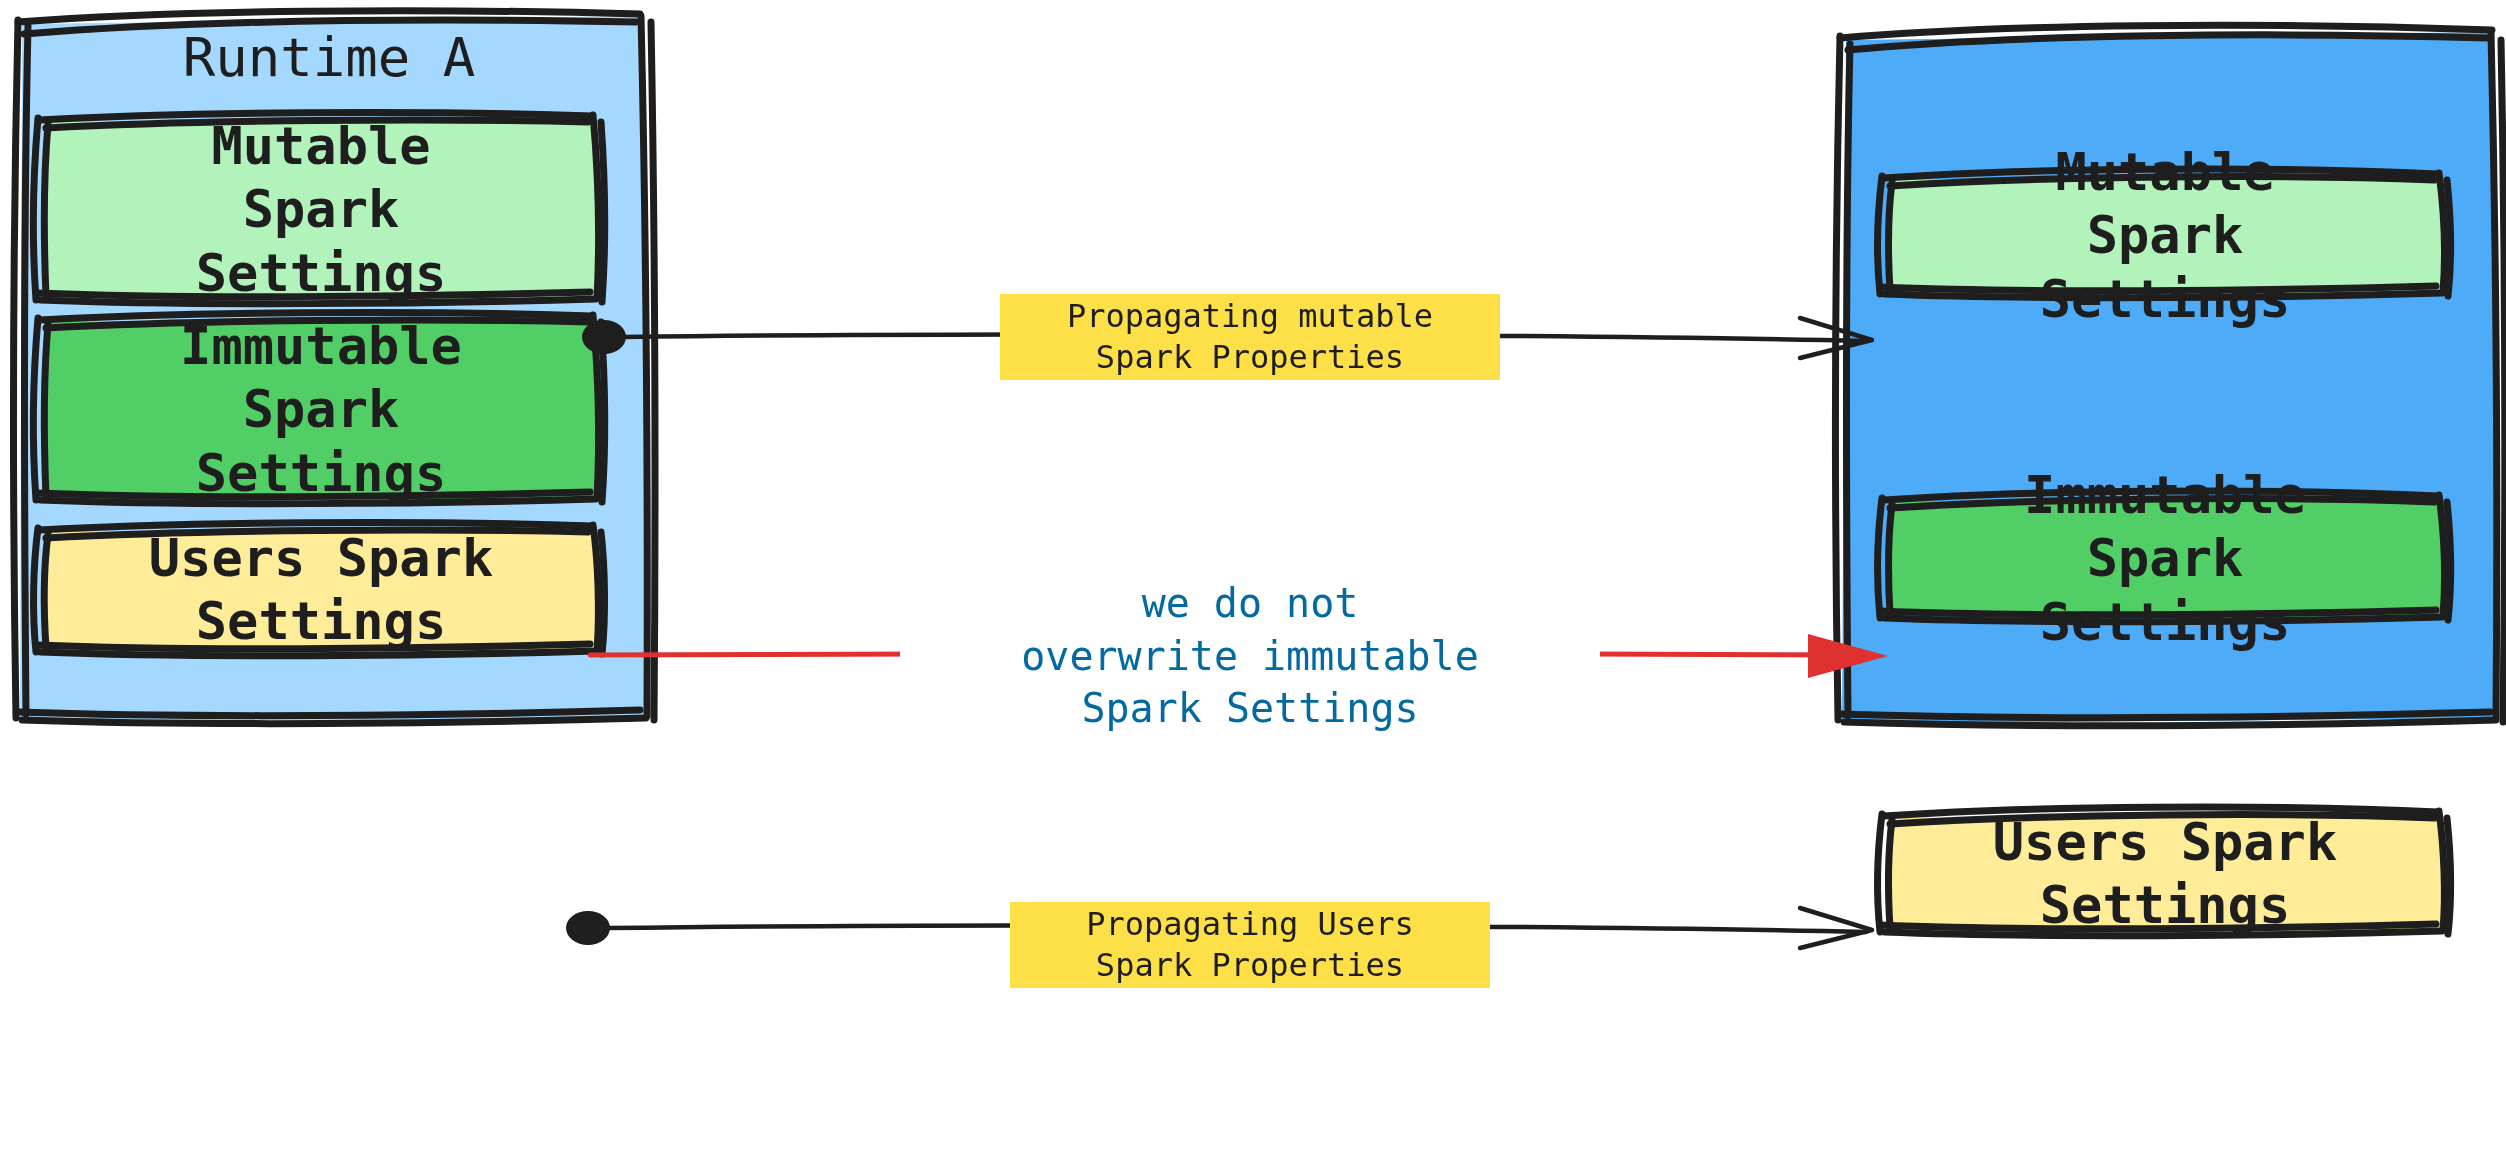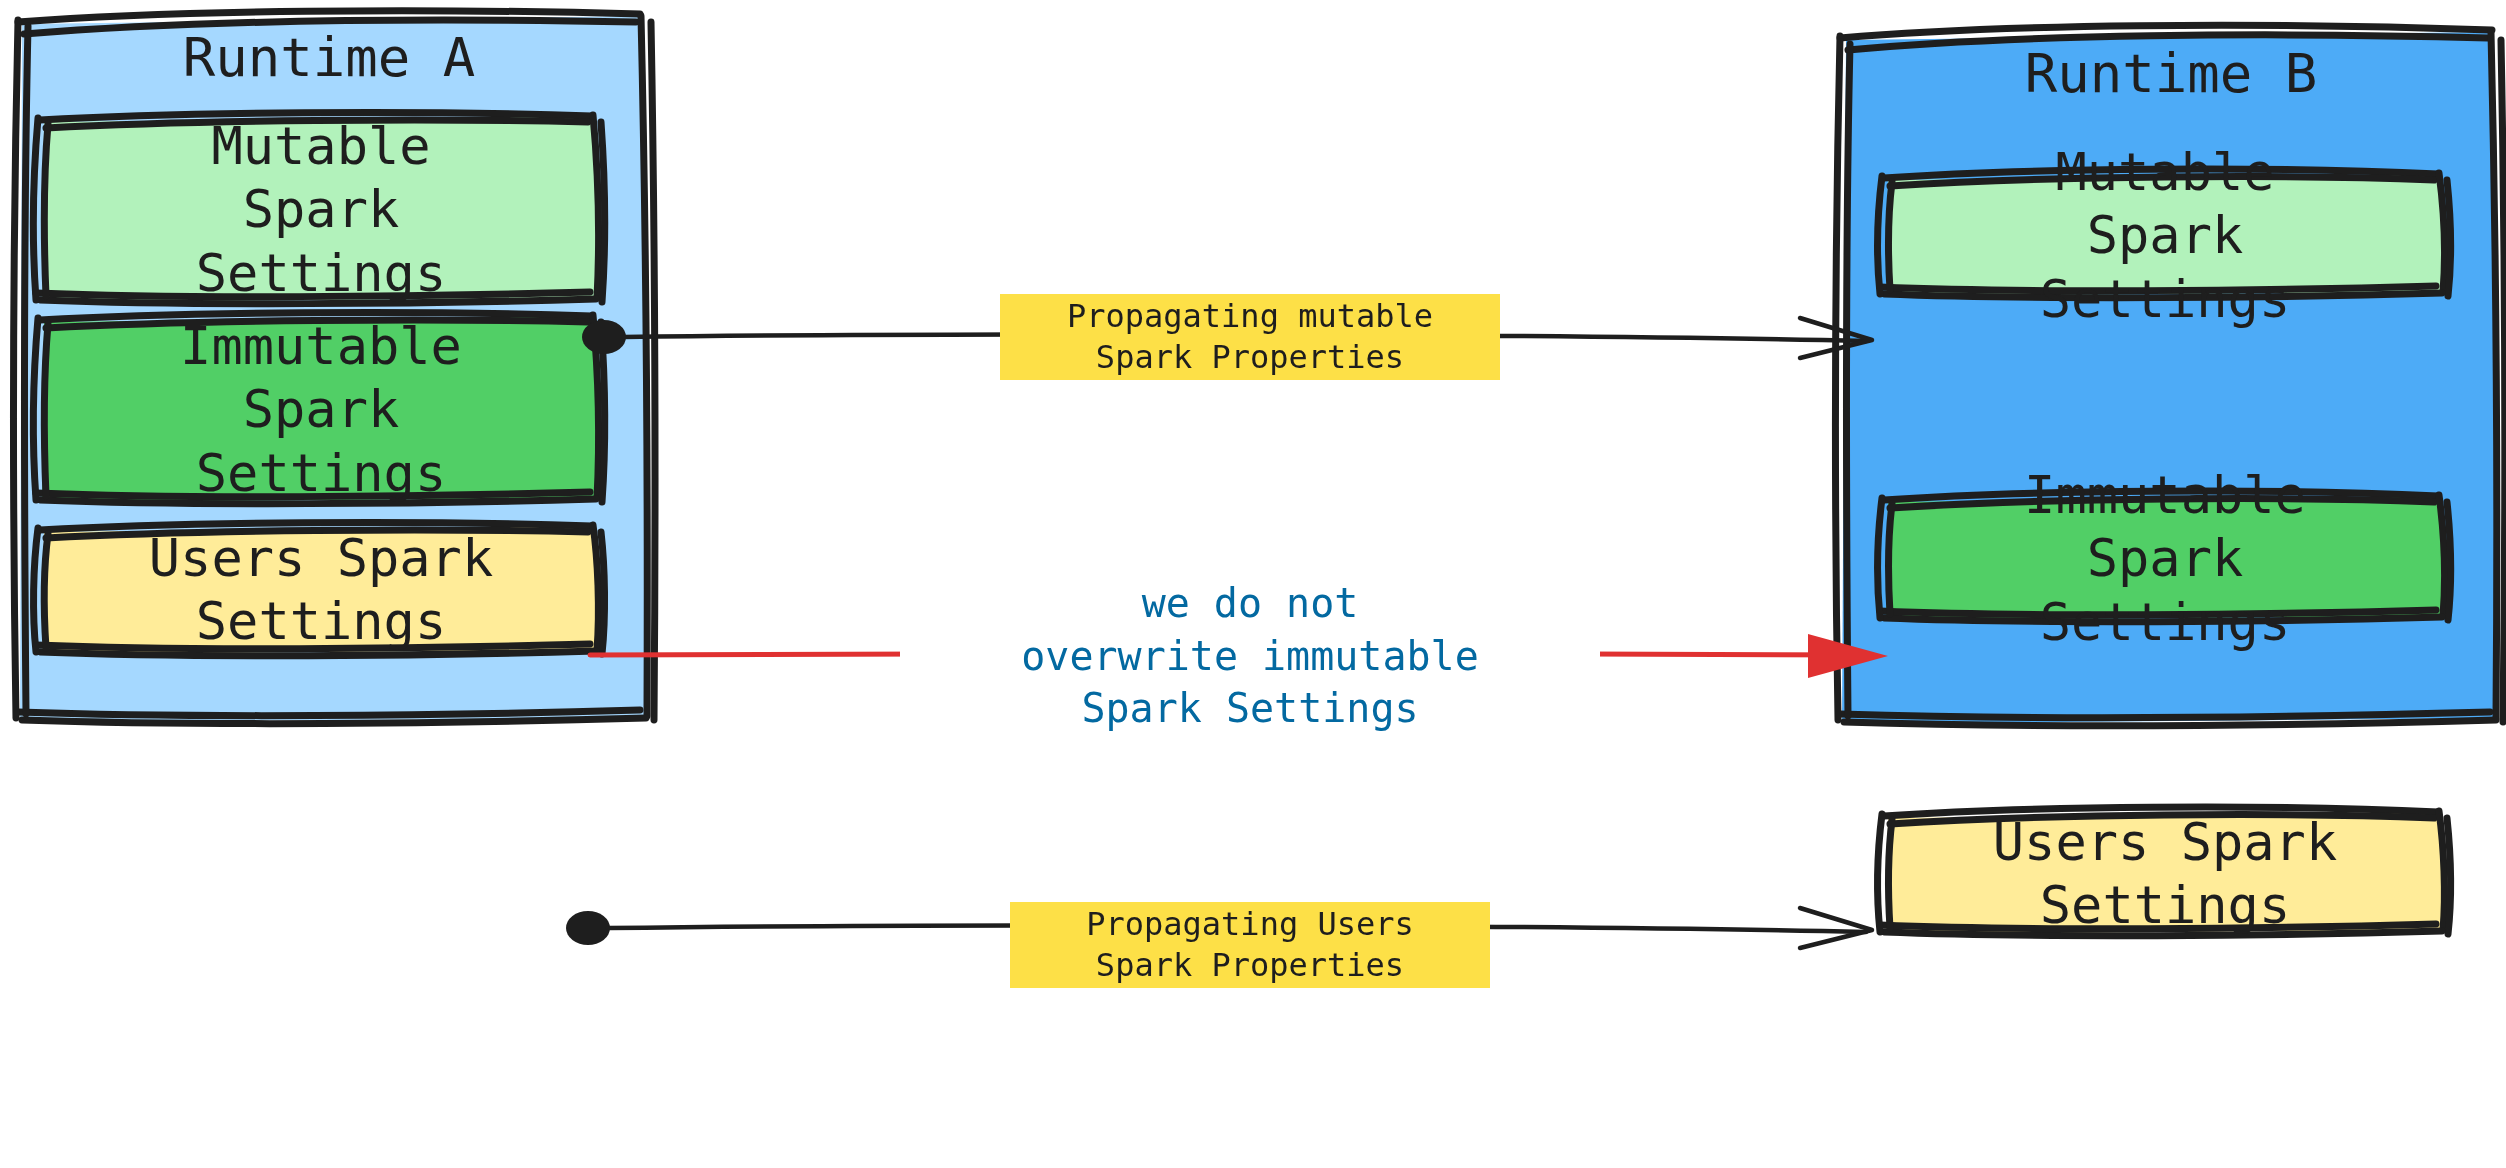--- a/index.html
+++ b/index.html
@@ -38,21 +38,21 @@
     white-space: pre;
     line-height: 1.22;
     letter-spacing: 0px;
   }
   .runtime-title {
     font-size: 54px;
     font-weight: 400;
   }
   .box-label {
     font-size: 52px;
-    font-weight: 400;
+    font-weight: 700;
   }
   .edge-label {
     font-size: 32px;
     font-weight: 400;
     background: #fde047;
     line-height: 1.28;
   }
   .edge-label-red {
     font-size: 40px;
     color: #0369a1;
@@ -199,21 +199,20 @@
 Spark
 Settings</div>
 
   <div class="txt box-label" style="left:42px; top:318px; width:558px; height:184px;">Immutable
 Spark
 Settings</div>
 
   <div class="txt box-label" style="left:42px; top:528px; width:558px; height:124px;">Users Spark
 Settings</div>
 
-  <div class="txt runtime-title" style="left:1846px; top:42px; width:650px; height:64px;">Runtime B</div>
 
   <div class="txt box-label" style="left:1886px; top:176px; width:558px; height:120px;">Mutable
 Spark
 Settings</div>
 
   <div class="txt box-label" style="left:1886px; top:498px; width:558px; height:122px;">Immutable
 Spark
 Settings</div>
 
   <div class="txt box-label" style="left:1886px; top:814px; width:558px; height:120px;">Users Spark

